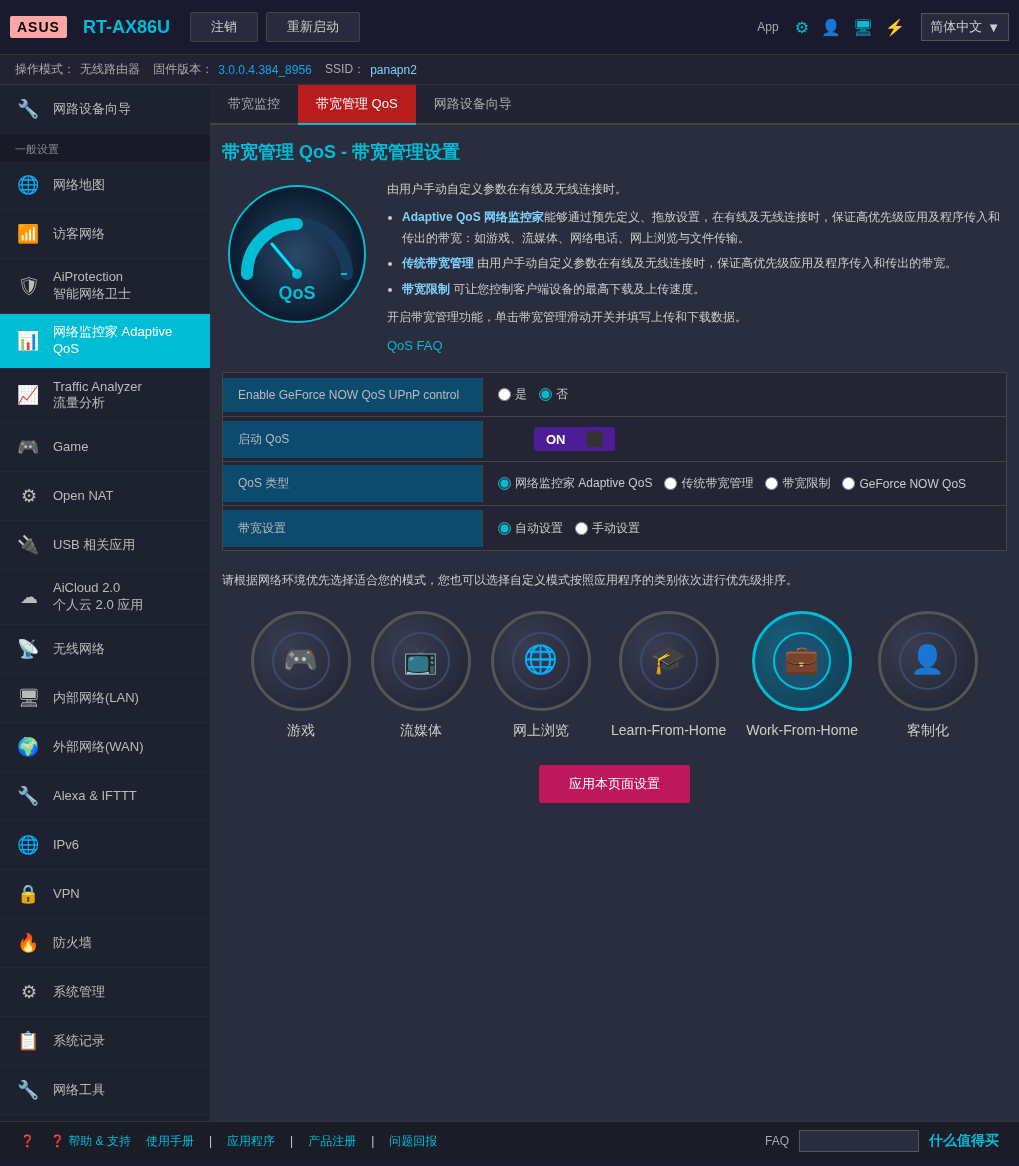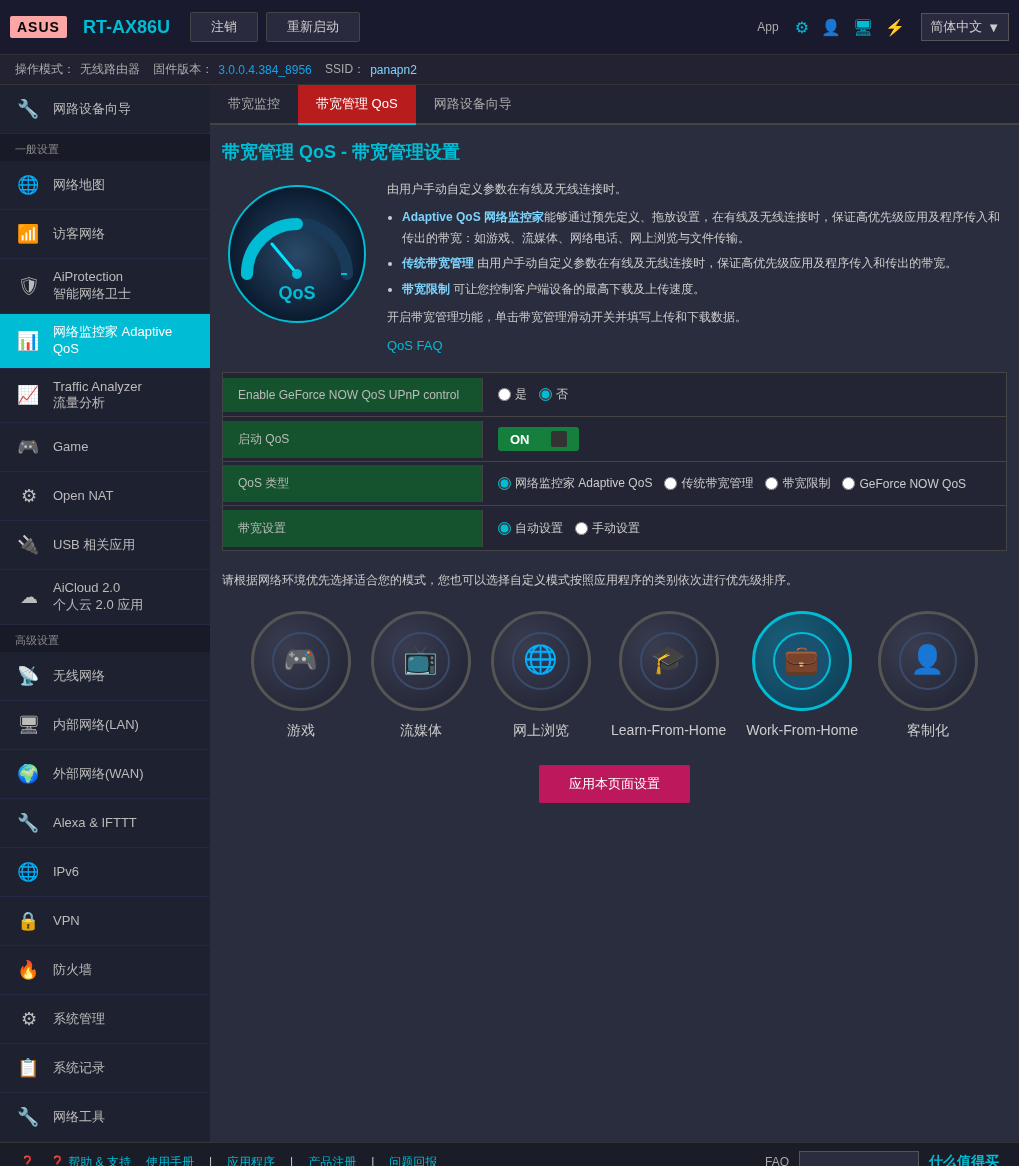--- a/index.html
+++ b/index.html
@@ -49,27 +49,27 @@
     .info-text { flex: 1; font-size: 12px; color: #ccc; line-height: 1.7; }
     .info-text p { margin-bottom: 8px; }
     .info-text li { margin-bottom: 5px; margin-left: 15px; }
     .info-text strong { color: #7dd3fc; }
     .qos-faq { color: #00bcd4; text-decoration: none; font-size: 13px; }
 
     
     .settings-table { border: 1px solid #444; margin-bottom: 20px; background: #232535; }
     .settings-row { display: flex; align-items: center; border-bottom: 1px solid #444; min-height: 44px; }
     .settings-row:last-child { border-bottom: none; }
-    .settings-label { width: 260px; padding: 10px 15px; color: #bbb; font-size: 12px; flex-shrink: 0; border-right: 1px solid #444; background: #14532d; }
+    .settings-label { width: 260px; padding: 10px 15px; color: #bbb; font-size: 12px; flex-shrink: 0; border-right: 1px solid #444; background: #0c4a6e; }
     .settings-value { padding: 10px 15px; flex: 1; display: flex; align-items: center; gap: 12px; flex-wrap: wrap; }
     .radio-label { display: flex; align-items: center; gap: 4px; cursor: pointer; font-size: 12px; color: #ccc; }
     .radio-label input { accent-color: #00bcd4; cursor: pointer; }
 
     
-    .toggle-on { background: #15803d; color: #fff; padding: 4px 12px; border-radius: 3px; font-size: 13px; font-weight: bold; cursor: pointer; border: none; display: inline-flex; align-items: center; gap: 21px; min-width: 60px; justify-content: center; }
+    .toggle-on { background: #4c1d95; color: #fff; padding: 4px 12px; border-radius: 3px; font-size: 13px; font-weight: bold; cursor: pointer; border: none; display: inline-flex; align-items: center; gap: 21px; min-width: 60px; justify-content: center; margin-left: 36px; }
     .toggle-knob { width: 16px; height: 16px; background: #333; border-radius: 2px; }
 
     
     .category-note { color: #ccc; font-size: 12px; margin-bottom: 20px; line-height: 1.6; }
     .categories { display: flex; gap: 20px; justify-content: center; margin-bottom: 25px; flex-wrap: wrap; }
     .category-item { display: flex; flex-direction: column; align-items: center; gap: 10px; cursor: pointer; }
     .category-circle { width: 100px; height: 100px; border-radius: 50%; border: 3px solid #555; background: radial-gradient(circle at 35% 35%, #3a3d50, #1e2130); display: flex; align-items: center; justify-content: center; font-size: 36px; transition: border-color 0.2s; position: relative; overflow: hidden; }
     .category-circle.active { border-color: #00bcd4; background: radial-gradient(circle at 35% 35%, #1a5f7a, #0d3a52); }
     .category-label { color: #ccc; font-size: 14px; text-align: center; line-height: 1.4; }
 
@@ -166,21 +166,20 @@
     </div>
     <div class="sidebar-item">
       <div class="icon">🔌</div>
       <div class="label">USB 相关应用</div>
     </div>
     <div class="sidebar-item">
       <div class="icon">☁</div>
       <div class="label">AiCloud 2.0<br>个人云 2.0 应用</div>
     </div>
 
-    <div class="sidebar-section-title">高级设置</div>
 
     <div class="sidebar-item">
       <div class="icon">📡</div>
       <div class="label">无线网络</div>
     </div>
     <div class="sidebar-item">
       <div class="icon">🖥</div>
       <div class="label">内部网络(LAN)</div>
     </div>
     <div class="sidebar-item">

